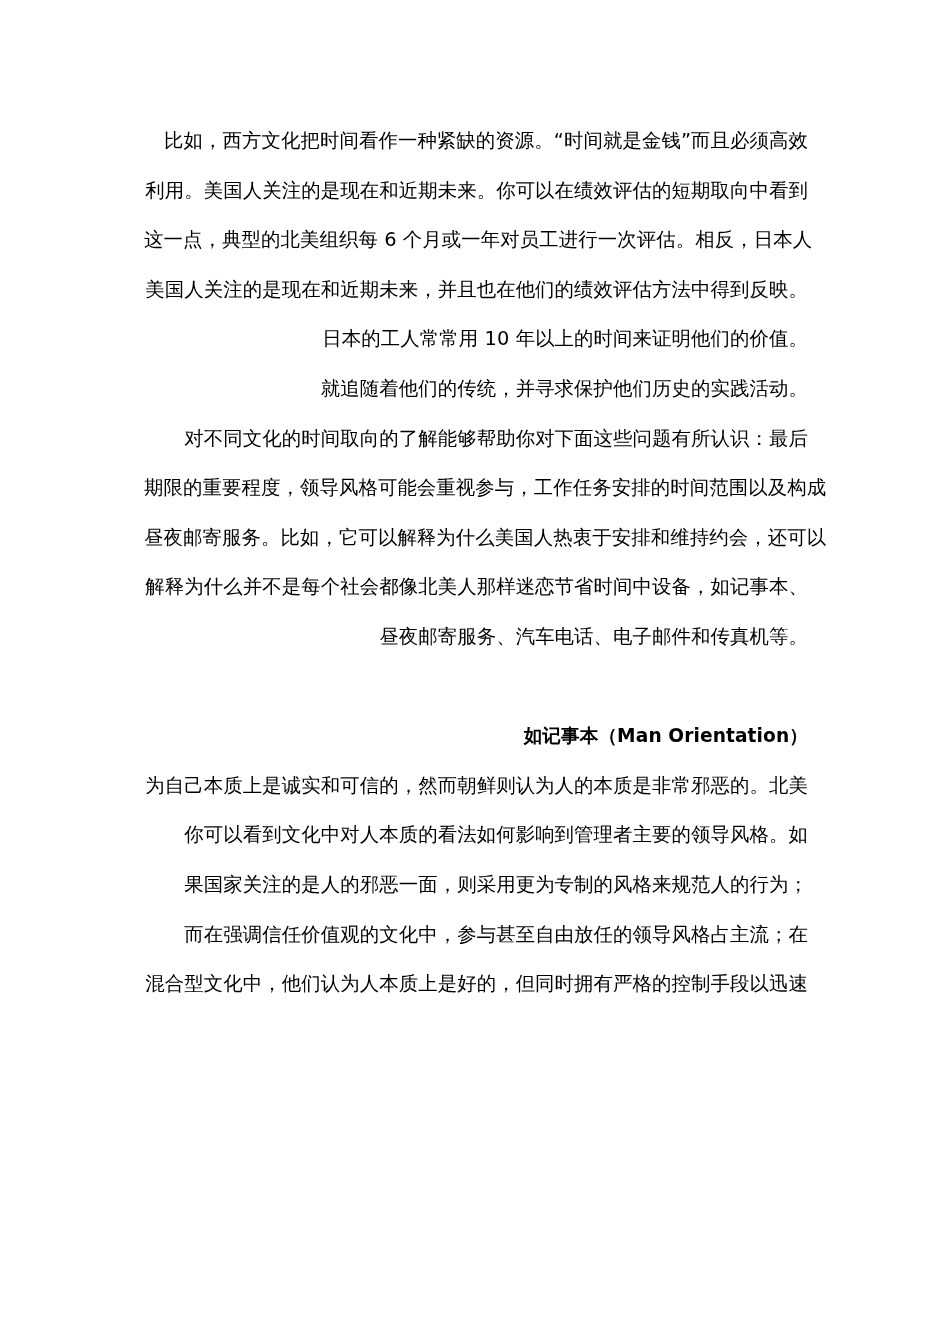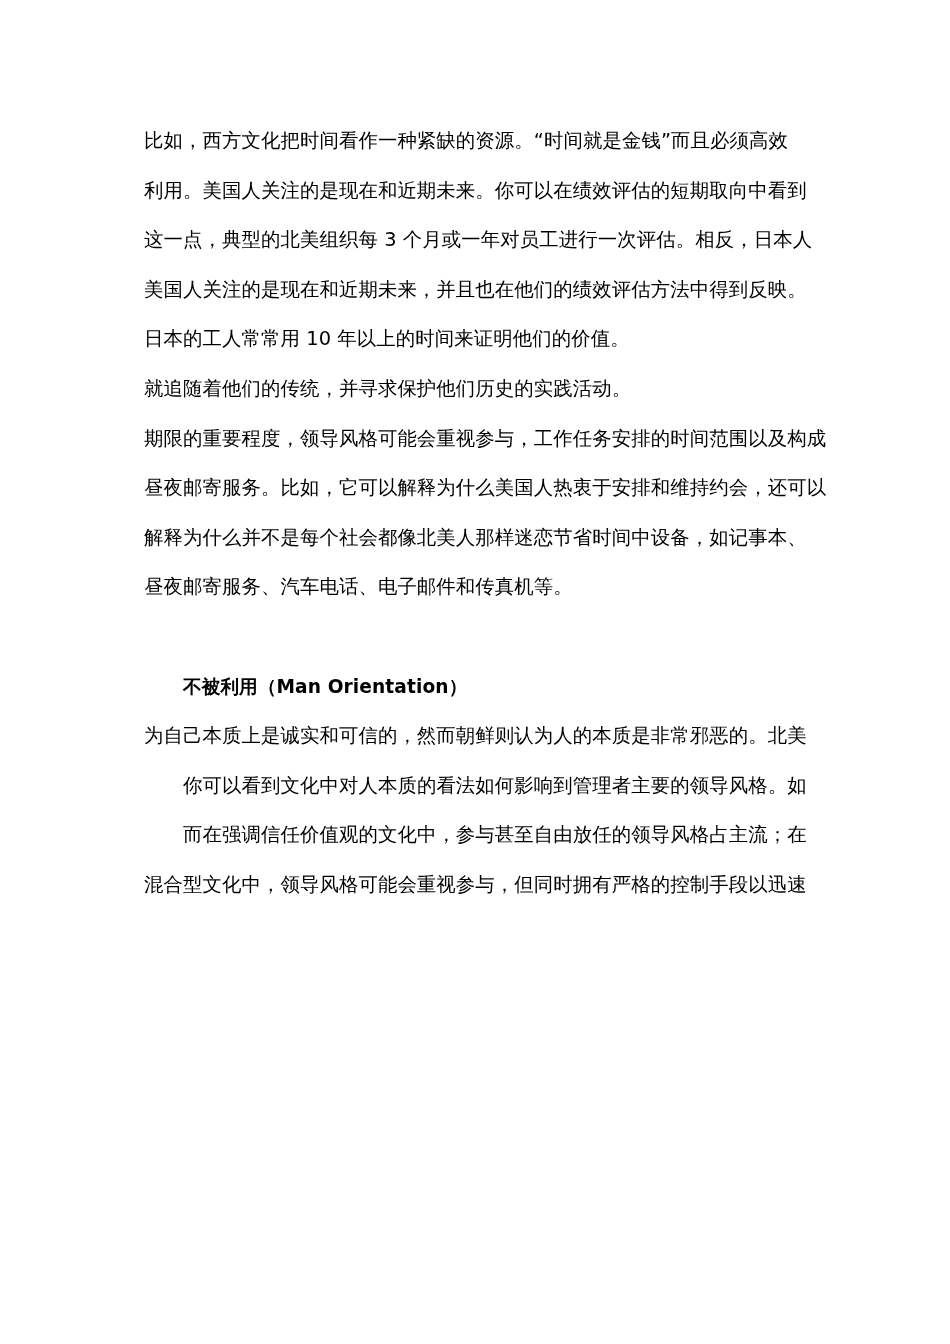--- a/index.html
+++ b/index.html
@@ -13,20 +13,21 @@
       position: relative;
       overflow: hidden;
       font-family: "DejaVu Sans", "Liberation Sans", sans-serif;
       color: #000000;
     }
     .page {
       position: absolute;
       left: 144px;
       top: 116px;
       width: 664px;
+      text-align: right;
     }
     .para {
       margin: 0;
     }
     .line {
       display: block;
       height: 49.6px;
       line-height: 49.6px;
       font-size: 19.4px;
       white-space: nowrap;
@@ -44,48 +45,50 @@
     }
   </style>
 </head>
 <body>
 
 <div class="page">
 
   <div class="para">
     <span class="line">比如，西方文化把时间看作一种紧缺的资源。“时间就是金钱”而且必须高效</span>
     <span class="line">利用。美国人关注的是现在和近期未来。你可以在绩效评估的短期取向中看到</span>
-    <span class="line">这一点，典型的北美组织每 3 个月或一年对员工进行一次评估。相反，日本人</span>
+    <span class="line">这一点，典型的北美组织每 6 个月或一年对员工进行一次评估。相反，日本人</span>
     <span class="line">美国人关注的是现在和近期未来，并且也在他们的绩效评估方法中得到反映。</span>
     <span class="line">日本的工人常常用 10 年以上的时间来证明他们的价值。</span>
   </div>
 
   <div class="para">
     <span class="line">就追随着他们的传统，并寻求保护他们历史的实践活动。</span>
   </div>
 
   <div class="para">
+    <span class="line indent">对不同文化的时间取向的了解能够帮助你对下面这些问题有所认识：最后</span>
     <span class="line">期限的重要程度，领导风格可能会重视参与，工作任务安排的时间范围以及构成</span>
     <span class="line">昼夜邮寄服务。比如，它可以解释为什么美国人热衷于安排和维持约会，还可以</span>
     <span class="line">解释为什么并不是每个社会都像北美人那样迷恋节省时间中设备，如记事本、</span>
     <span class="line">昼夜邮寄服务、汽车电话、电子邮件和传真机等。</span>
   </div>
 
   <div class="gap"></div>
 
   <div class="para heading">
-    <span class="line indent">不被利用（Man Orientation）</span>
+    <span class="line indent">如记事本（Man Orientation）</span>
   </div>
 
   <div class="para">
     <span class="line">为自己本质上是诚实和可信的，然而朝鲜则认为人的本质是非常邪恶的。北美</span>
   </div>
 
   <div class="para">
     <span class="line indent">你可以看到文化中对人本质的看法如何影响到管理者主要的领导风格。如</span>
+    <span class="line">果国家关注的是人的邪恶一面，则采用更为专制的风格来规范人的行为；</span>
   </div>
 
   <div class="para">
     <span class="line indent">而在强调信任价值观的文化中，参与甚至自由放任的领导风格占主流；在</span>
-    <span class="line">混合型文化中，领导风格可能会重视参与，但同时拥有严格的控制手段以迅速</span>
+    <span class="line">混合型文化中，他们认为人本质上是好的，但同时拥有严格的控制手段以迅速</span>
   </div>
 
 </div>
 
 </body></html>

